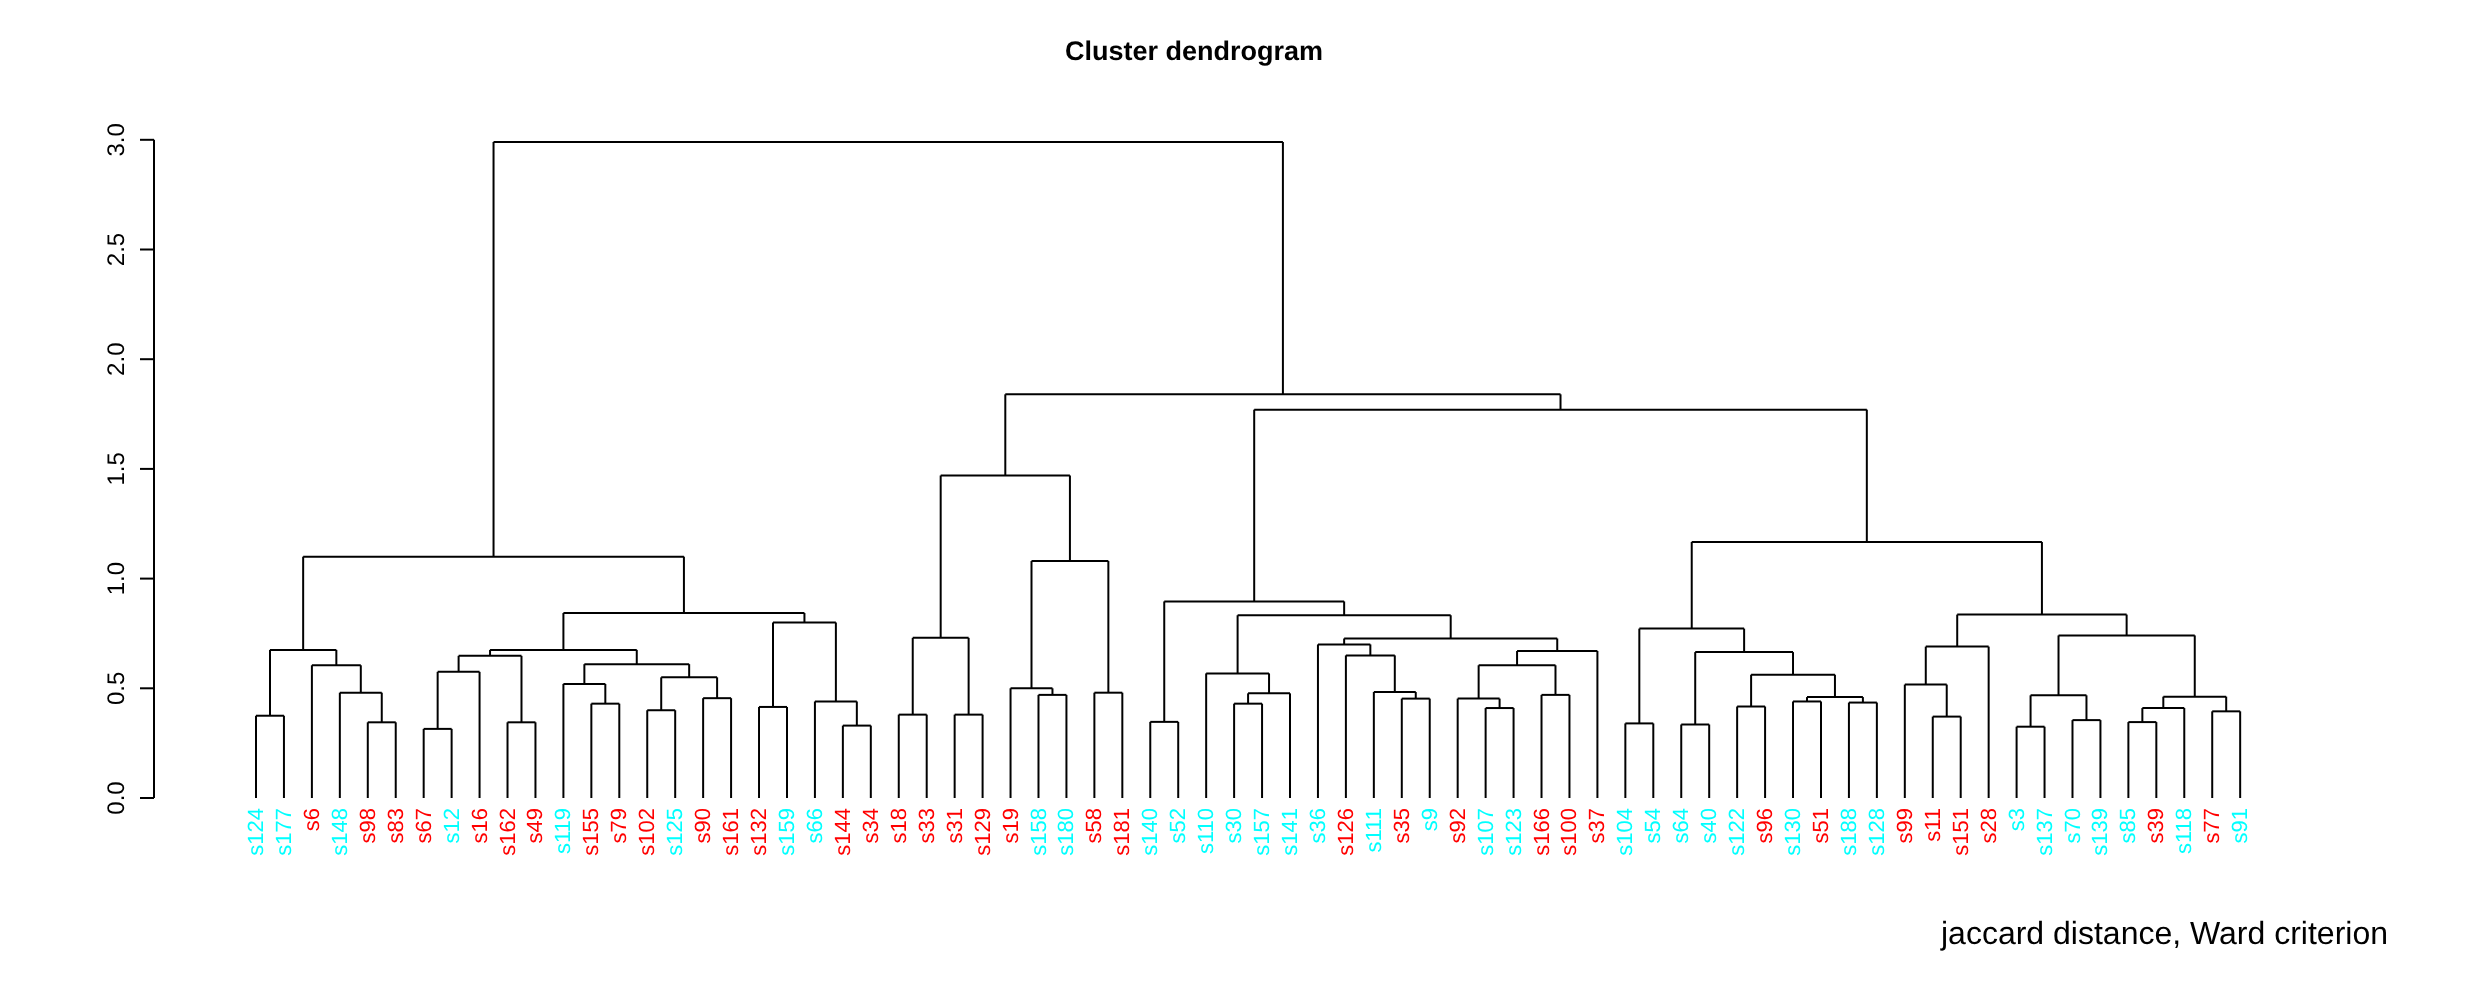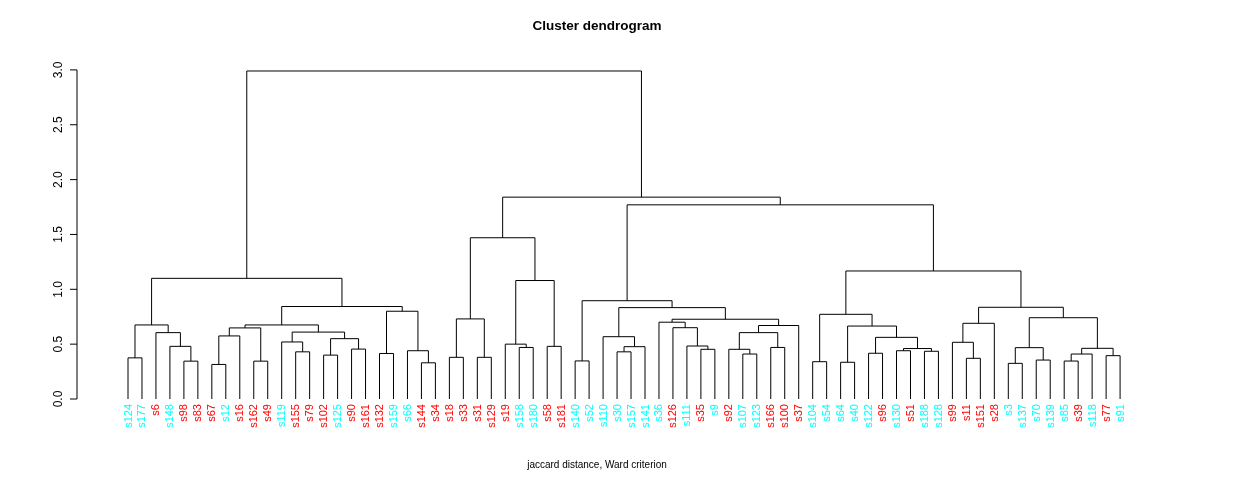--- a/index.html
+++ b/index.html
@@ -1,21 +1,21 @@
 <!DOCTYPE html>
 <html><head>
 <meta charset="utf-8">
 <style>
   html,body{margin:0;padding:0;background:#ffffff;}
   #stage{position:relative;width:1194px;height:500px;background:#ffffff;overflow:hidden;
          font-family:"Liberation Sans", sans-serif;}
   #chart-title{position:absolute;top:18px;left:0;right:0;text-align:center;
                font-size:13.5px;font-weight:bold;color:#000;}
-  #chart-caption{position:absolute;top:459px;left:0;right:0;text-align:center;
-                 font-size:10px;color:#000;}
+  #chart-caption{position:absolute;top:459px;left:0;right:0;text-align:right;
+                 font-size:16px;color:#000;}
   svg{position:absolute;top:0;left:0;}
   text{font-family:"Liberation Sans", sans-serif;}
 </style>
 </head>
 <body>
 
 <div id="stage">
   <div id="chart-title">Cluster dendrogram</div>
   <svg id="plot-svg" width="1238" height="500" viewBox="0 0 1238 500">
       <line x1="77" y1="399" x2="77" y2="69.89999999999998" stroke="#000000" stroke-width="1"></line>

